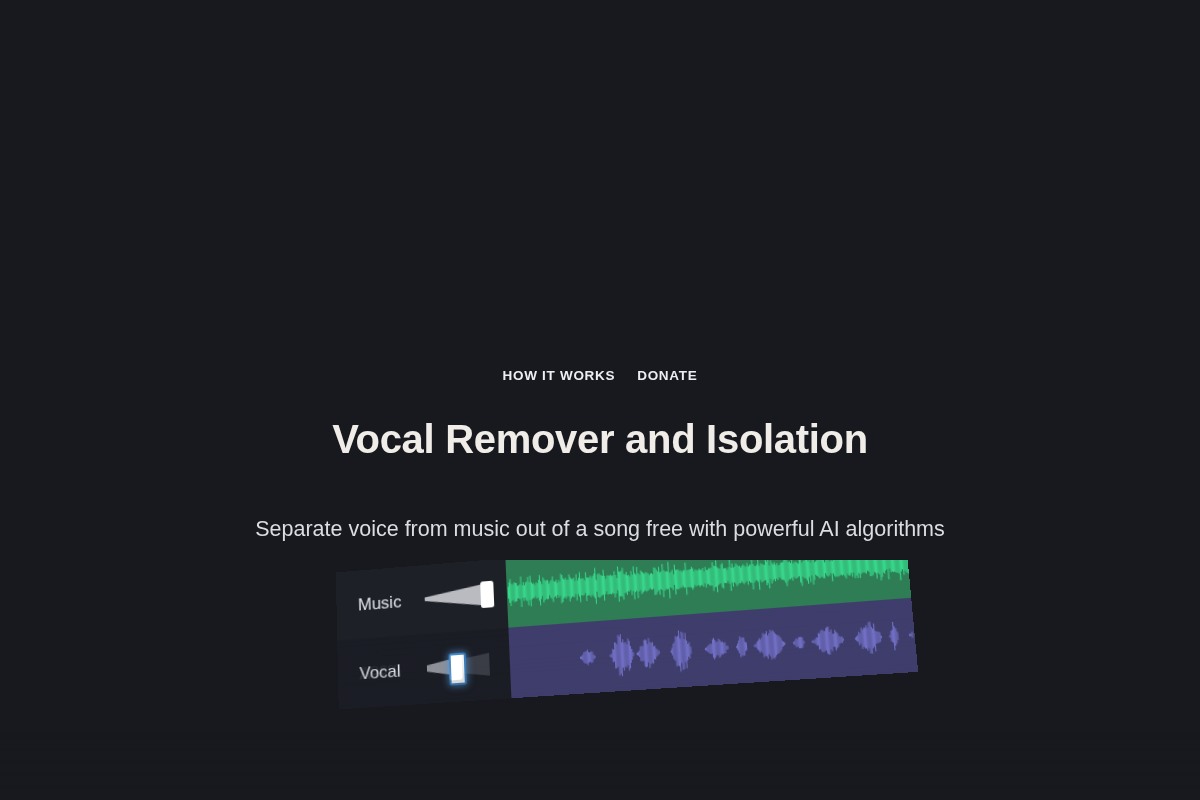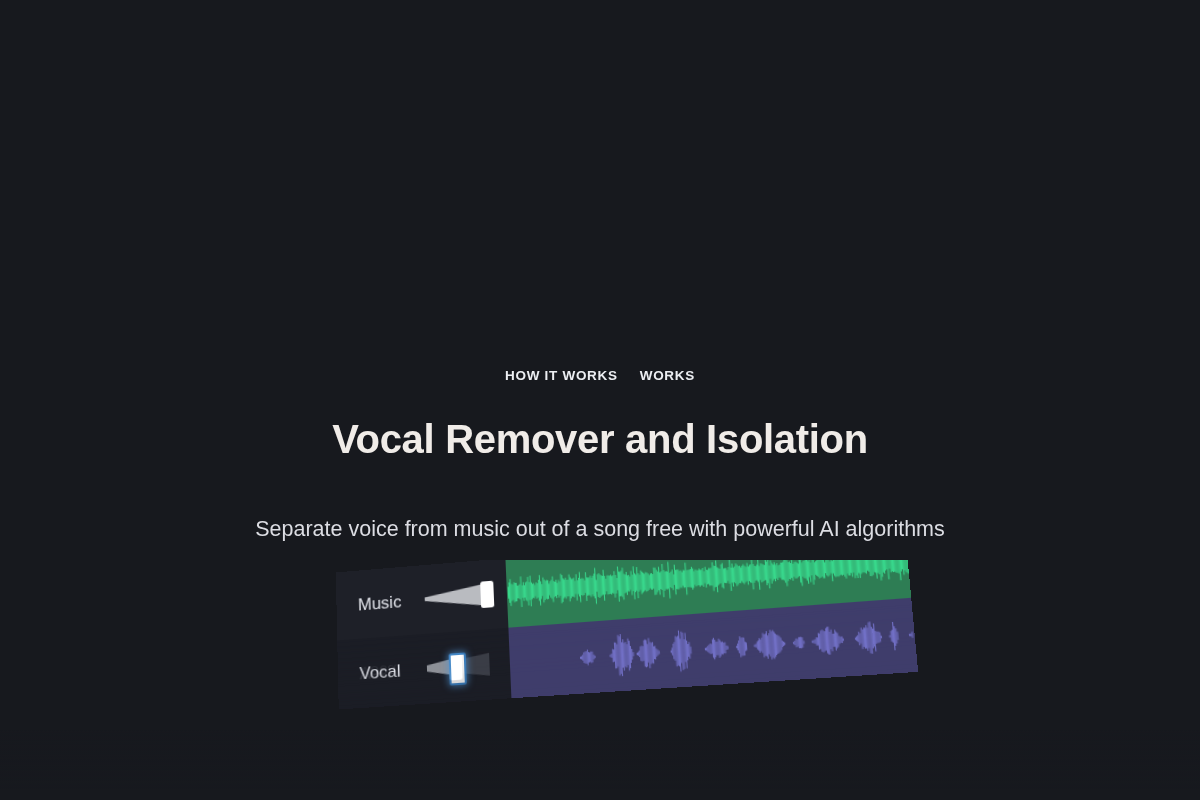--- a/index.html
+++ b/index.html
@@ -205,21 +205,21 @@
     pointer-events: none;
   }
 </style>
 </head>
 <body>
 
 <div class="page">
 
   <nav class="nav">
     <a class="nav-link" href="#">HOW IT WORKS</a>
-    <a class="nav-link" href="#">WORKS</a>
+    <a class="nav-link" href="#">DONATE</a>
   </nav>
 
   <h1 class="title">Vocal Remover and Isolation</h1>
   <p class="subtitle">Separate voice from music out of a song free with powerful AI algorithms</p>
 
   <div class="illustration-wrap">
     <div class="stage">
       <div class="deck">
 
         <div class="track-row">

